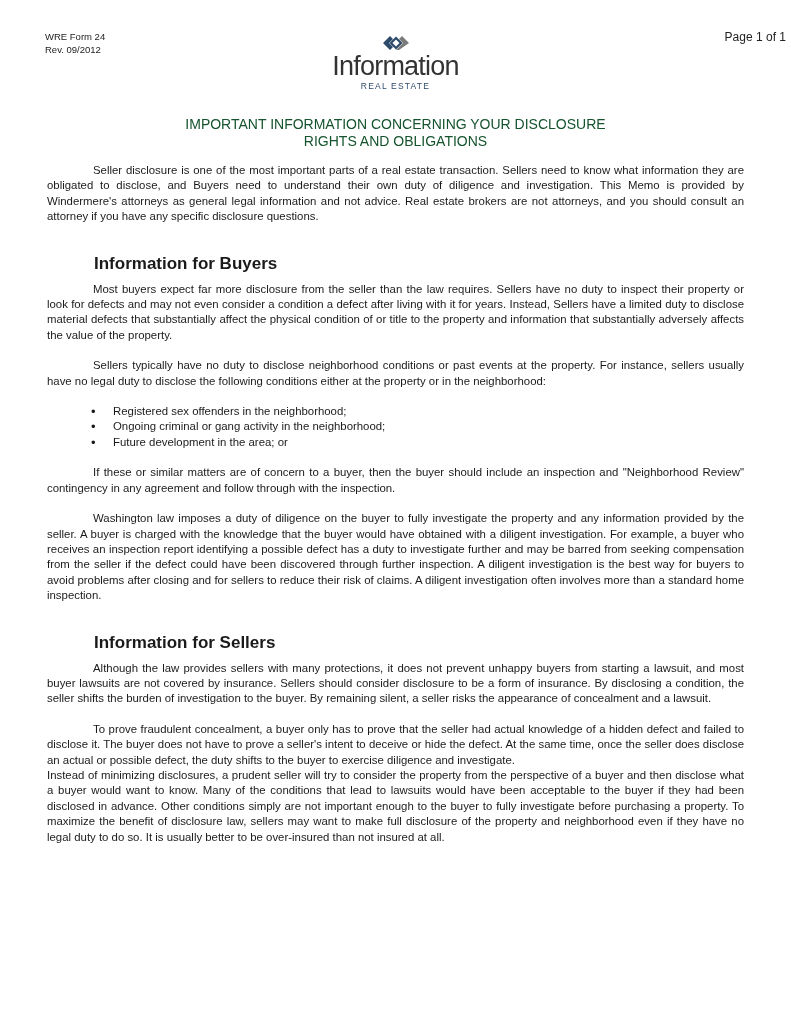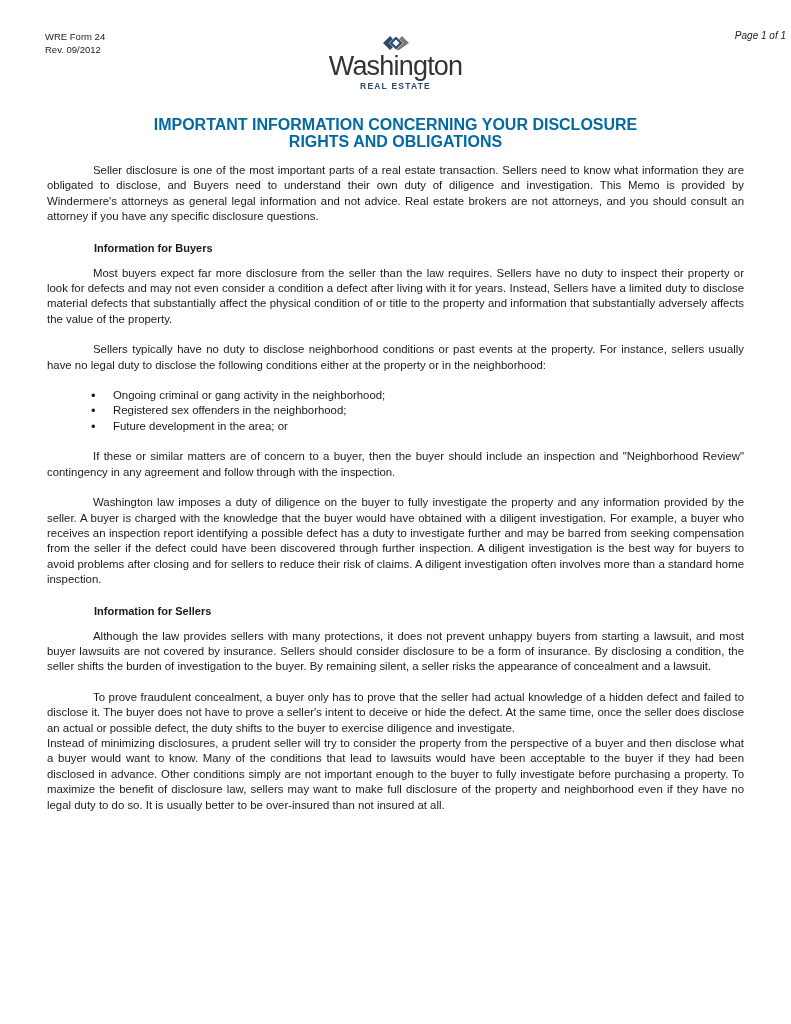--- a/index.html
+++ b/index.html
@@ -2,31 +2,31 @@
 <html><head>
   <meta charset="utf-8">
   <style>
     html, body { margin: 0; padding: 0; background: #ffffff; }
     body {
       width: 791px; height: 1024px; position: relative; overflow: hidden;
       font-family: "Liberation Sans", sans-serif; color: #1a1a1a;
     }
     .page { position: absolute; left: 0; top: 0; width: 791px; height: 800px; padding-left: 48px; }
     .hdr-left { position: absolute; left: 45px; top: 30px; font-size: 9.5px; line-height: 13px; color: #222; }
-    .hdr-right { position: absolute; right: 53px; top: 30px; font-size: 10px; color: #222; font-style: italic; }
+    .hdr-right { position: absolute; right: 53px; top: 30px; font-size: 12px; color: #222; }
     .logo { position: absolute; left: 0; width: 791px; top: 34px; text-align: center; }
     .logo-mark { display: block; margin: 0 auto; width: 30px; height: 18px; }
     .logo-word { font-size: 27px; letter-spacing: -0.8px; color: #333; line-height: 28px; font-family: "Liberation Sans", sans-serif; }
-    .logo-sub { font-size: 8.5px; font-weight: bold; color: #2d4a6b; letter-spacing: 1.2px; margin-top: 1px; }
-    .title { position: absolute; left: 0; width: 791px; top: 116px; text-align: center; font-weight: bold; font-size: 16px; line-height: 17px; color: #0369a1; }
+    .logo-sub { font-size: 8.5px; font-weight: normal; color: #2d4a6b; letter-spacing: 1.2px; margin-top: 1px; }
+    .title { position: absolute; left: 0; width: 791px; top: 116px; text-align: center; font-weight: normal; font-size: 14px; line-height: 17px; color: #14532d; }
     .content { position: absolute; left: 47px; width: 697px; top: 163px; font-size: 11.4px; line-height: 15.4px; text-align: justify; }
     .content p { margin: 0; }
     .indent { text-indent: 46px; }
     .gap { height: 15px; }
-    .h2 { font-weight: bold; font-size: 11px; margin: 0 0 0 47px; line-height: 18px; }
+    .h2 { font-weight: bold; font-size: 17px; margin: 16px 0 0 47px; line-height: 18px; }
     ul.bul { list-style: none; padding: 0; margin: 0 0 0 44px; }
     ul.bul li { position: relative; padding-left: 22px; line-height: 15.4px; }
     ul.bul li::before { content: "\2022"; position: absolute; left: 0; top: 0; font-size: 13px; }
   </style>
 </head>
 <body>
 
 <div class="page">
 
   <div class="hdr-left">
@@ -34,41 +34,41 @@
     <div>Rev. 09/2012</div>
   </div>
   <div class="hdr-right">Page 1 of 1</div>
 
   <div class="logo">
     <svg class="logo-mark" viewBox="0 0 30 18">
       <polygon points="2,9 9,2 12,5 8,9 12,13 9,16" fill="#2d4a6b"></polygon>
       <polygon points="10,9 15,4 20,9 15,14" fill="none" stroke="#2d4a6b" stroke-width="2.2"></polygon>
       <polygon points="28,9 21,2 18,5 22,9 15,16 18,16" fill="#7a7a7a"></polygon>
     </svg>
-    <div class="logo-word">Washington</div>
+    <div class="logo-word">Information</div>
     <div class="logo-sub">REAL ESTATE</div>
   </div>
 
   <div class="title">
     <div>IMPORTANT INFORMATION CONCERNING YOUR DISCLOSURE</div>
     <div>RIGHTS AND OBLIGATIONS</div>
   </div>
 
   <div class="content">
     <p class="indent">Seller disclosure is one of the most important parts of a real estate transaction. Sellers need to know what information they are obligated to disclose, and Buyers need to understand their own duty of diligence and investigation. This Memo is provided by Windermere's attorneys as general legal information and not advice. Real estate brokers are not attorneys, and you should consult an attorney if you have any specific disclosure questions.</p>
     <div style="height:14px"></div>
     <div class="h2">Information for Buyers</div>
     <div style="height:9px"></div>
     <p class="indent">Most buyers expect far more disclosure from the seller than the law requires. Sellers have no duty to inspect their property or look for defects and may not even consider a condition a defect after living with it for years. Instead, Sellers have a limited duty to disclose material defects that substantially affect the physical condition of or title to the property and information that substantially adversely affects the value of the property.</p>
     <div class="gap"></div>
     <p class="indent">Sellers typically have no duty to disclose neighborhood conditions or past events at the property. For instance, sellers usually have no legal duty to disclose the following conditions either at the property or in the neighborhood:</p>
     <div class="gap"></div>
     <ul class="bul">
+      <li>Registered sex offenders in the neighborhood;</li>
       <li>Ongoing criminal or gang activity in the neighborhood;</li>
-      <li>Registered sex offenders in the neighborhood;</li>
       <li>Future development in the area; or</li>
     </ul>
     <div class="gap"></div>
     <p class="indent">If these or similar matters are of concern to a buyer, then the buyer should include an inspection and "Neighborhood Review" contingency in any agreement and follow through with the inspection.</p>
     <div class="gap"></div>
     <p class="indent">Washington law imposes a duty of diligence on the buyer to fully investigate the property and any information provided by the seller. A buyer is charged with the knowledge that the buyer would have obtained with a diligent investigation. For example, a buyer who receives an inspection report identifying a possible defect has a duty to investigate further and may be barred from seeking compensation from the seller if the defect could have been discovered through further inspection. A diligent investigation is the best way for buyers to avoid problems after closing and for sellers to reduce their risk of claims. A diligent investigation often involves more than a standard home inspection.</p>
     <div style="height:14px"></div>
     <div class="h2">Information for Sellers</div>
     <div style="height:9px"></div>
     <p class="indent">Although the law provides sellers with many protections, it does not prevent unhappy buyers from starting a lawsuit, and most buyer lawsuits are not covered by insurance. Sellers should consider disclosure to be a form of insurance. By disclosing a condition, the seller shifts the burden of investigation to the buyer. By remaining silent, a seller risks the appearance of concealment and a lawsuit.</p>

